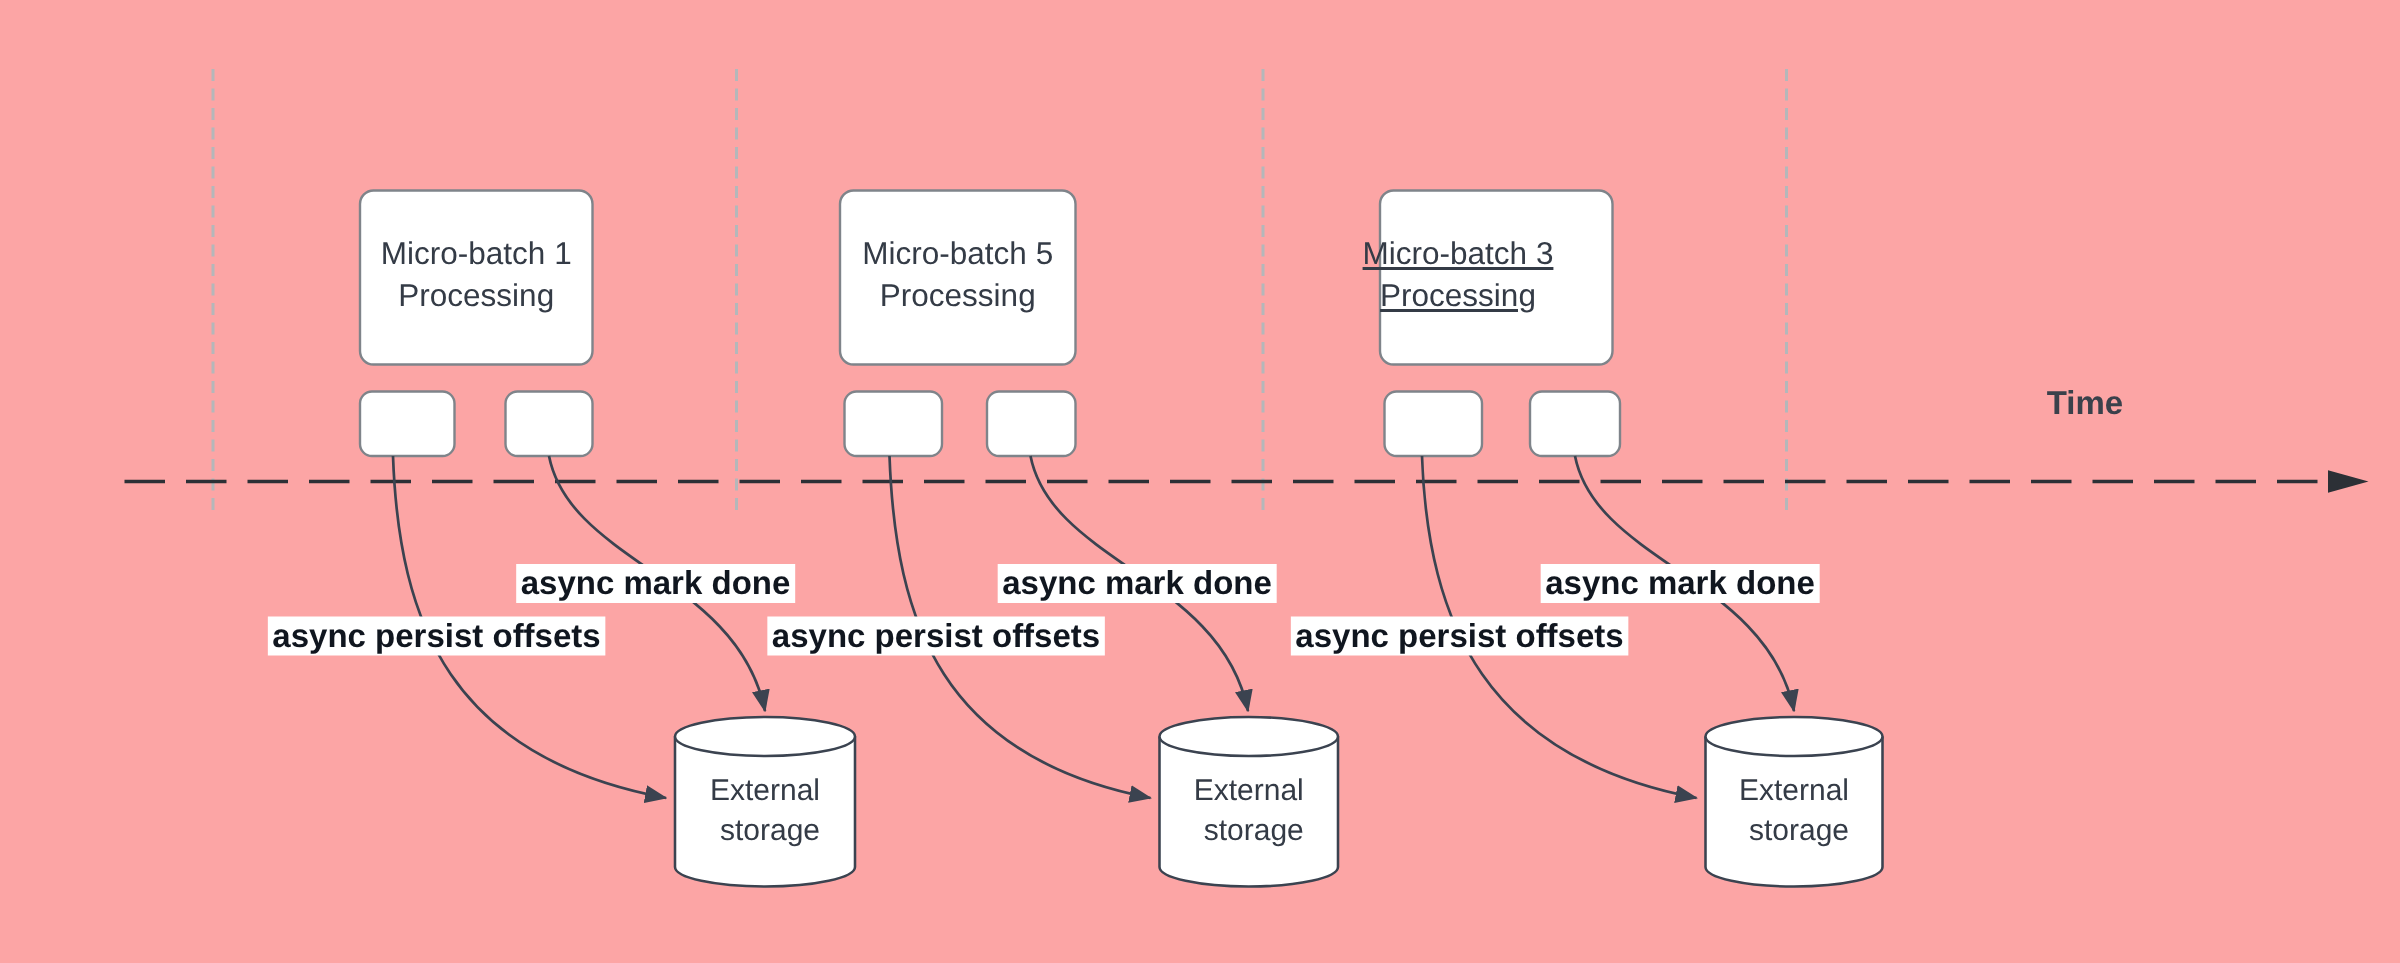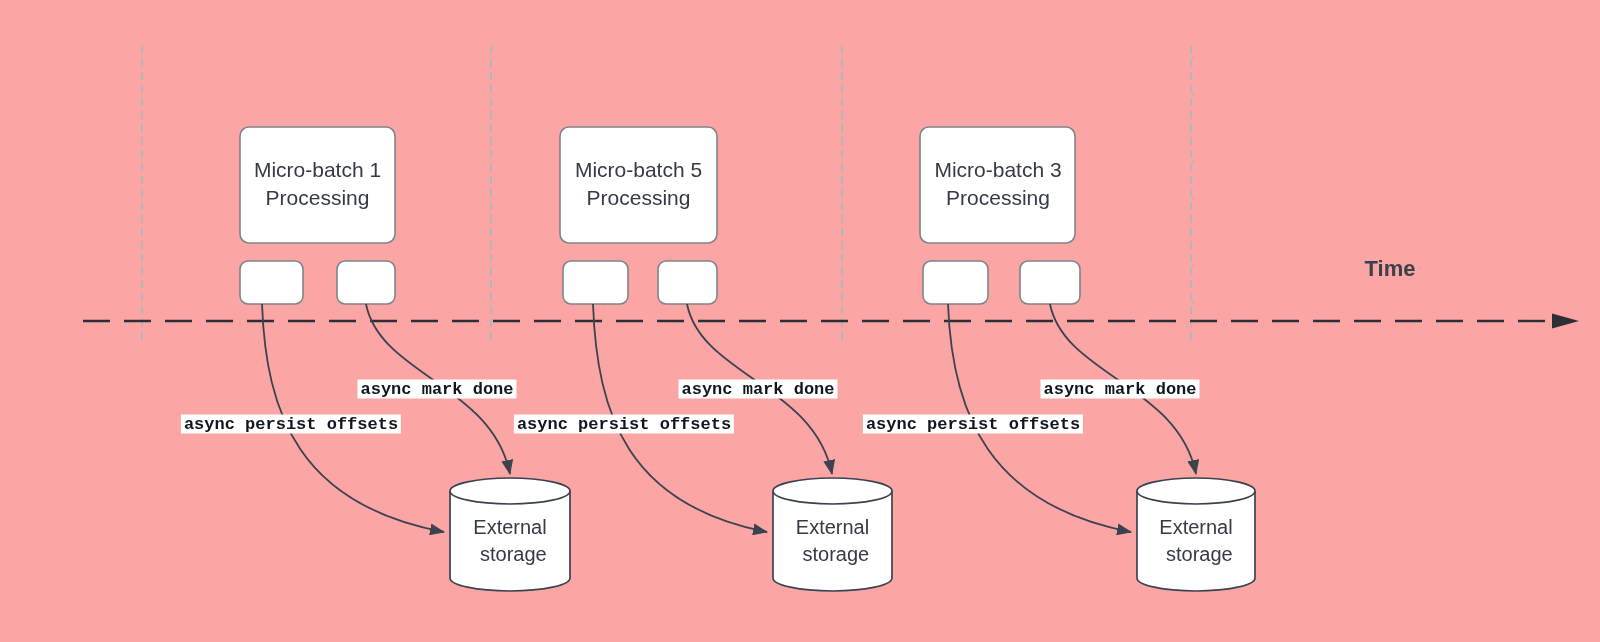--- a/index.html
+++ b/index.html
@@ -24,21 +24,21 @@
 
   
   .t-center {
     position: absolute;
     transform: translate(-50%, -50%);
     text-align: center;
     white-space: nowrap;
   }
   .node-title    { font-size: 21px; color: #343b46; line-height: 28px; }
   .storage-label { font-size: 20px; color: #343b46; line-height: 27px; text-align: right; }
-  .async-label   { font-size: 17px; font-weight: 700; color: #10161f; background: #ffffff; padding: 0 3px; font-family: Liberation Mono, monospace; }
+  .async-label   { font-size: 22px; font-weight: 700; color: #10161f; background: #ffffff; padding: 0 3px; }
   .time-label    { font-size: 22px; color: #3a414b; font-weight: bold; }
 </style>
 </head>
 <body>
 
 <div class="stage">
 
   <svg width="1600" height="642" viewBox="0 0 1600 642">
     <defs>
       <marker id="ah" viewBox="0 0 15 12" refX="14" refY="6" markerWidth="15" markerHeight="12" markerUnits="userSpaceOnUse" orient="auto">
@@ -92,21 +92,21 @@
   </svg>
 
   <div class="t-center node-title" style="left:317.5px; top:184px;">
     <div>Micro-batch 1</div>
     <div>Processing</div>
   </div>
   <div class="t-center node-title" style="left:638.5px; top:184px;">
     <div>Micro-batch 5</div>
     <div>Processing</div>
   </div>
-  <div class="t-center node-title" style="left:998px; top:184px;">
+  <div class="t-center node-title" style="left:972px; top:184px;text-decoration:underline;">
     <div>Micro-batch 3</div>
     <div>Processing</div>
   </div>
 
   <div class="t-center async-label" style="left:291px; top:424px;">async persist offsets</div>
   <div class="t-center async-label" style="left:437px; top:389px;">async mark done</div>
   <div class="t-center async-label" style="left:624px; top:424px;">async persist offsets</div>
   <div class="t-center async-label" style="left:758px; top:389px;">async mark done</div>
   <div class="t-center async-label" style="left:973px; top:424px;">async persist offsets</div>
   <div class="t-center async-label" style="left:1120px; top:389px;">async mark done</div>

